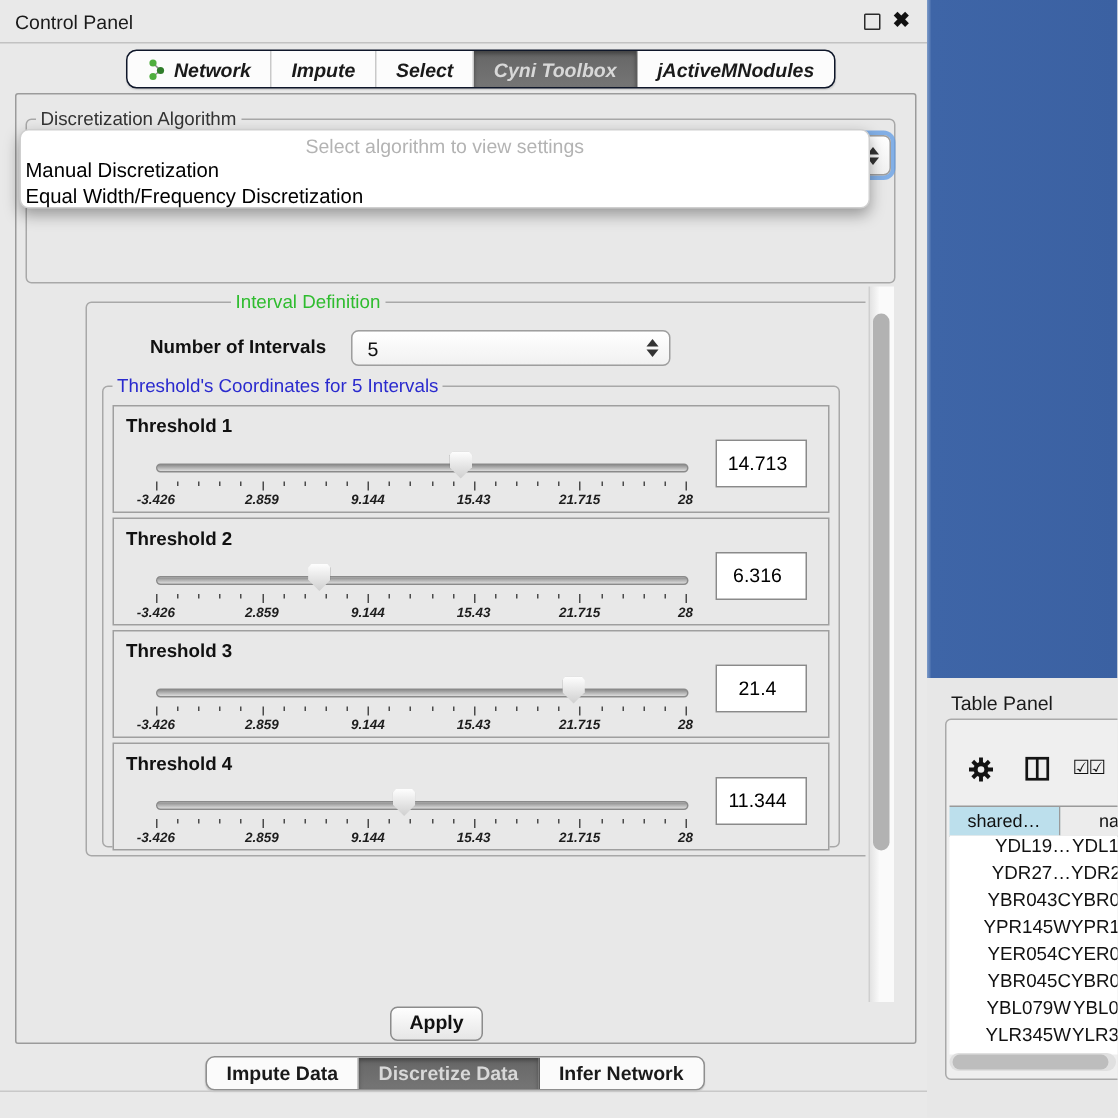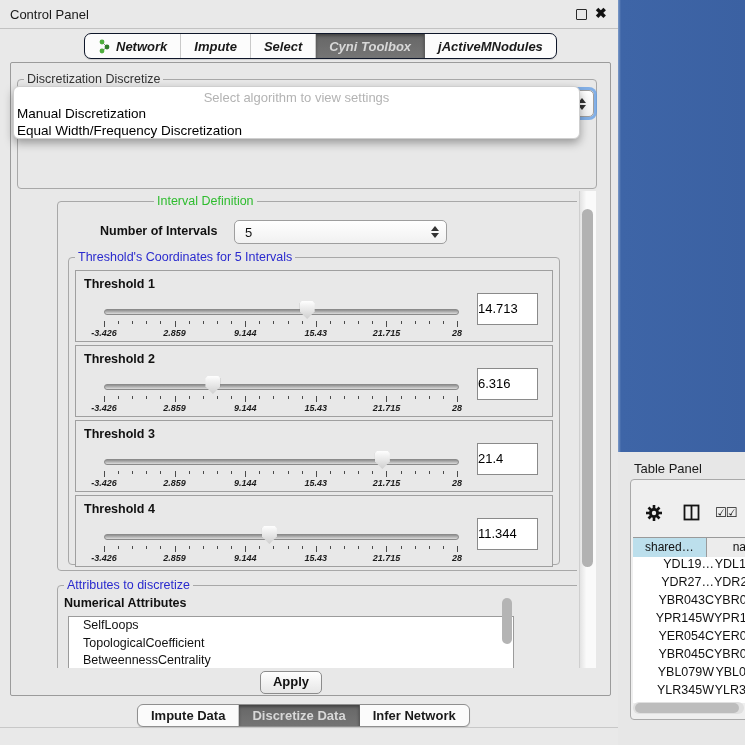--- a/index.html
+++ b/index.html
@@ -66,21 +66,21 @@
          background:linear-gradient(#fefefe,#cfcfcf);
          clip-path:polygon(14% 0,86% 0,100% 14%,100% 58%,50% 100%,0 58%,0 14%);
          filter:drop-shadow(0 0 1px #6f6f6f);}
   .ticks{position:absolute;left:0;top:24px;width:353px;height:6px;}
   .tick{position:absolute;top:0;width:1px;background:#4a4a4a;}
   .tick.minor{height:3px;}
   .tick.major{height:6px;}
   .tick-labels{position:absolute;left:0;top:31px;width:353px;height:10px;font-style:italic;}
   .tick-lab{position:absolute;transform:translateX(-50%);font-size:9px;font-weight:bold;color:#1c1c1c;white-space:nowrap;}
   .thr-value{position:absolute;right:14px;top:22px;width:54px;height:30px;background:#fff;
-             border:1px solid #8a8a8a;font-size:13px;color:#000;text-align:left;
+             border:1px solid #8a8a8a;font-size:13px;color:#000;text-align:center;
              line-height:30px;padding-right:5px;}
 
   
   .attr-list{position:absolute;left:10px;top:30px;width:444px;height:70px;background:#fff;
              border:1px solid #9b9b9b;}
   .attr-item{font-size:12.5px;color:#111;line-height:17.5px;padding-left:14px;white-space:nowrap;}
   .attr-sb{position:absolute;right:3px;top:12px;width:10px;height:46px;background:#b4b4b4;border-radius:5px;}
 
   .apply-btn{position:absolute;left:249px;top:608px;width:60px;height:21px;
              background:linear-gradient(#fefefe,#e6e6e6);border:1px solid #8c8c8c;border-radius:5px;
@@ -150,21 +150,21 @@
         <span>Cyni Toolbox</span>
       </div>
       <div class="seg">
         <span>jActiveMNodules</span>
       </div>
     </div>
 
     <div class="panel">
 
       <div class="group" style="left:6px;top:16px;width:578px;height:108px;">
-        <span class="gtitle">Discretization Discretize</span>
+        <span class="gtitle">Discretization Algorithm</span>
 
         <div class="combo focused" style="left:14px;top:10px;width:560px;height:25px;">
           <span class="val"></span>
           <span class="stepper">
               <span class="up"></span>
               <span class="dn"></span>
             </span>
         </div>
 
       </div>
@@ -360,30 +360,20 @@
                       <span class="tick-lab" style="left: 80%;">21.715</span>
                       <span class="tick-lab" style="left: 100%;">28</span>
                     </div>
     </div>
     <div class="thr-value">11.344</div>
   </div>
 </div>
           </div>
         </div>
 
-        <div class="group" style="left:43px;top:394px;width:526px;height:100px;">
-          <span class="gtitle blue">Attributes to discretize</span>
-          <span style="position:absolute;left:6px;top:10px;font-size:12.5px;font-weight:bold;color:#111;">Numerical Attributes</span>
-          <div class="attr-list" id="attrList">
-              <div class="attr-item">SelfLoops</div>
-              <div class="attr-item">TopologicalCoefficient</div>
-              <div class="attr-item">BetweennessCentrality</div>
-            </div>
-          <div class="attr-sb" style="left:444px;"></div>
-        </div>
       </div>
 
       <div class="vsb-track">
         <div class="vsb-thumb"></div>
       </div>
 
       <div class="apply-btn">Apply</div>
     </div>
 
     <div class="popup">

